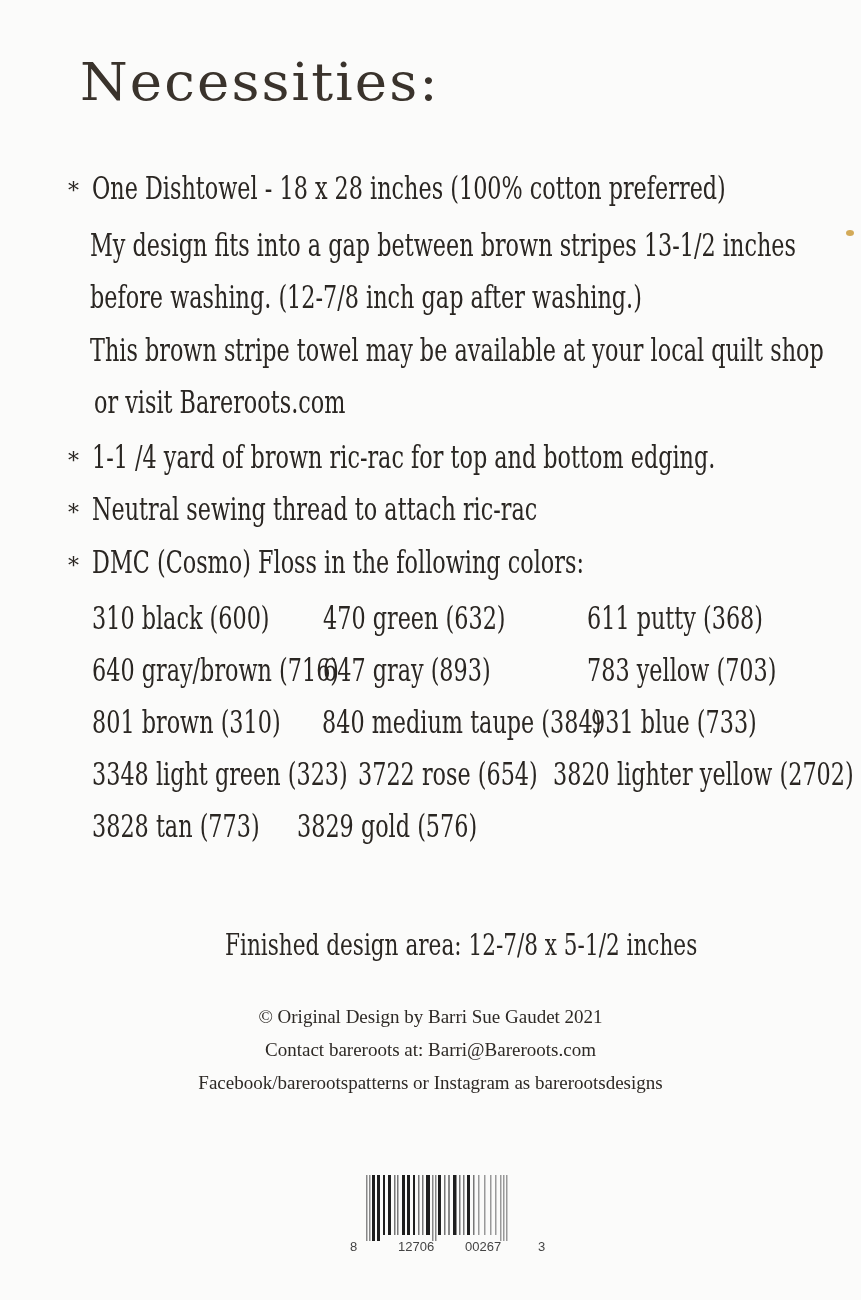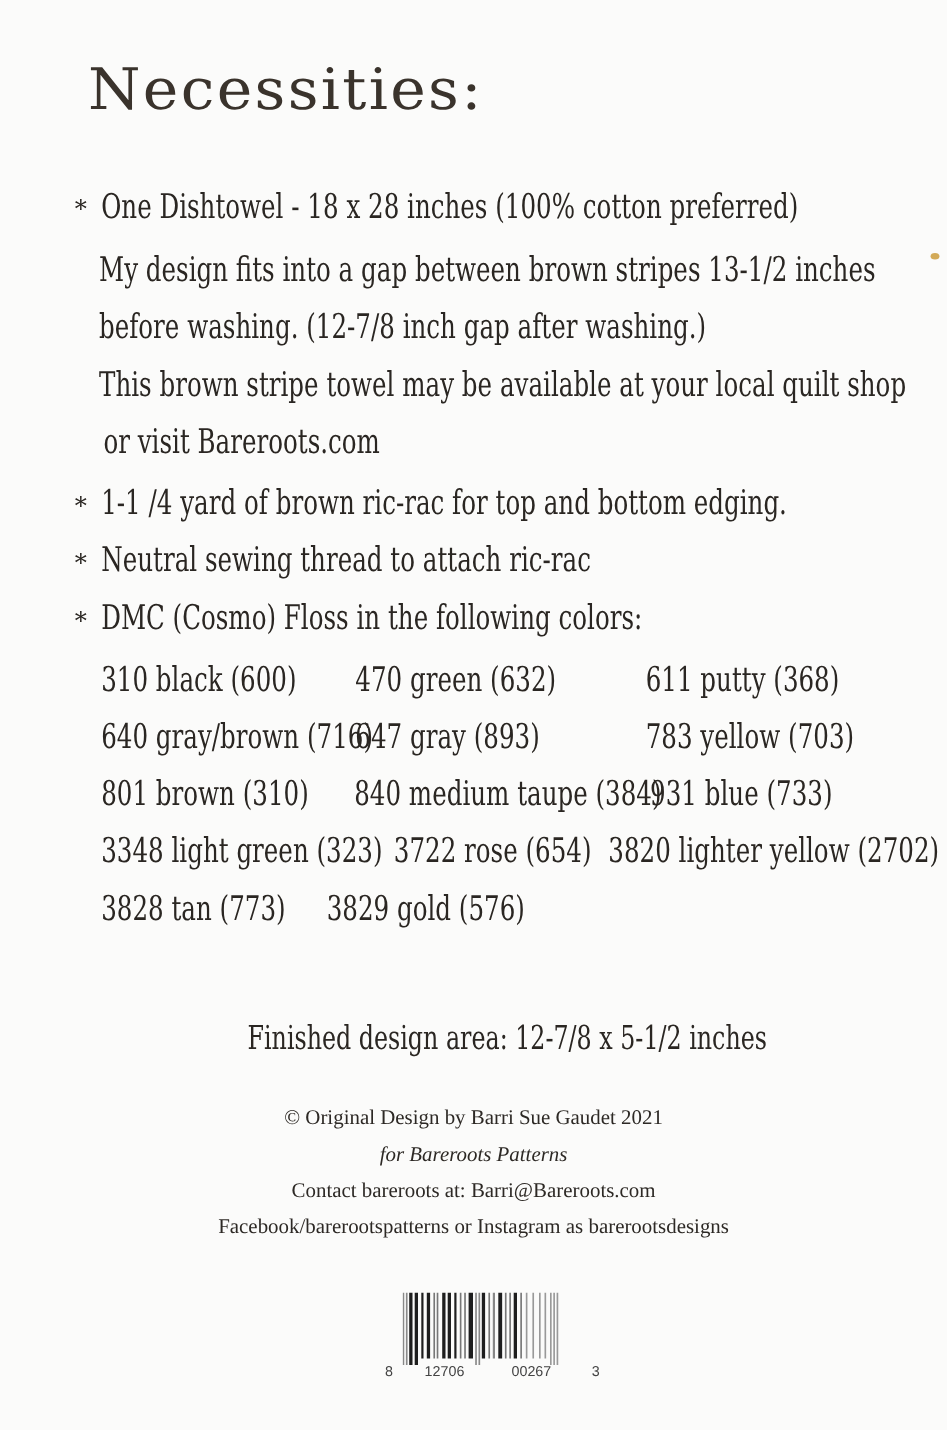--- a/index.html
+++ b/index.html
@@ -84,21 +84,20 @@
   <div class="color-item slab" style="left:358px; top:754px;">3722 rose (654)</div>
   <div class="color-item slab" style="left:553px; top:754px;">3820 lighter yellow (2702)</div>
 
   <div class="color-item slab" style="left:92px; top:806px;">3828 tan (773)</div>
   <div class="color-item slab" style="left:297px; top:806px;">3829 gold (576)</div>
 
   <div class="finished slab">Finished design area: 12-7/8 x 5-1/2 inches</div>
 
   <div class="credits">
     <div>© Original Design by Barri Sue Gaudet 2021</div>
-    <div class="italic">for Bareroots Patterns</div>
     <div>Contact bareroots at: Barri@Bareroots.com</div>
     <div>Facebook/barerootspatterns or Instagram as barerootsdesigns</div>
   </div>
 
   <div class="barcode">
     <svg width="160" height="66" viewBox="0 0 160 66">
       <g fill="#1e1e1e">
         <rect x="0" y="0" width="1.5" height="66" fill="#888"></rect>
         <rect x="3" y="0" width="1.5" height="66" fill="#888"></rect>
         <rect x="6" y="0" width="3" height="66"></rect>
@@ -128,19 +127,19 @@
         <rect x="124" y="0" width="1.5" height="60" fill="#999"></rect>
         <rect x="129" y="0" width="1.5" height="60" fill="#999"></rect>
         <rect x="134" y="0" width="1.5" height="66" fill="#999"></rect>
         <rect x="137" y="0" width="1.5" height="66" fill="#999"></rect>
         <rect x="140" y="0" width="1.5" height="66" fill="#999"></rect>
       </g>
     </svg>
   </div>
   <div class="barcode-digits">
     <span style="left:0px;">8</span>
-    <span style="left:36px;">12706</span>
+    <span style="left:48px;">12706</span>
     <span style="left:115px;">00267</span>
     <span style="left:188px;">3</span>
   </div>
 
   <div class="speck"></div>
 </div>
 
 </body></html>

